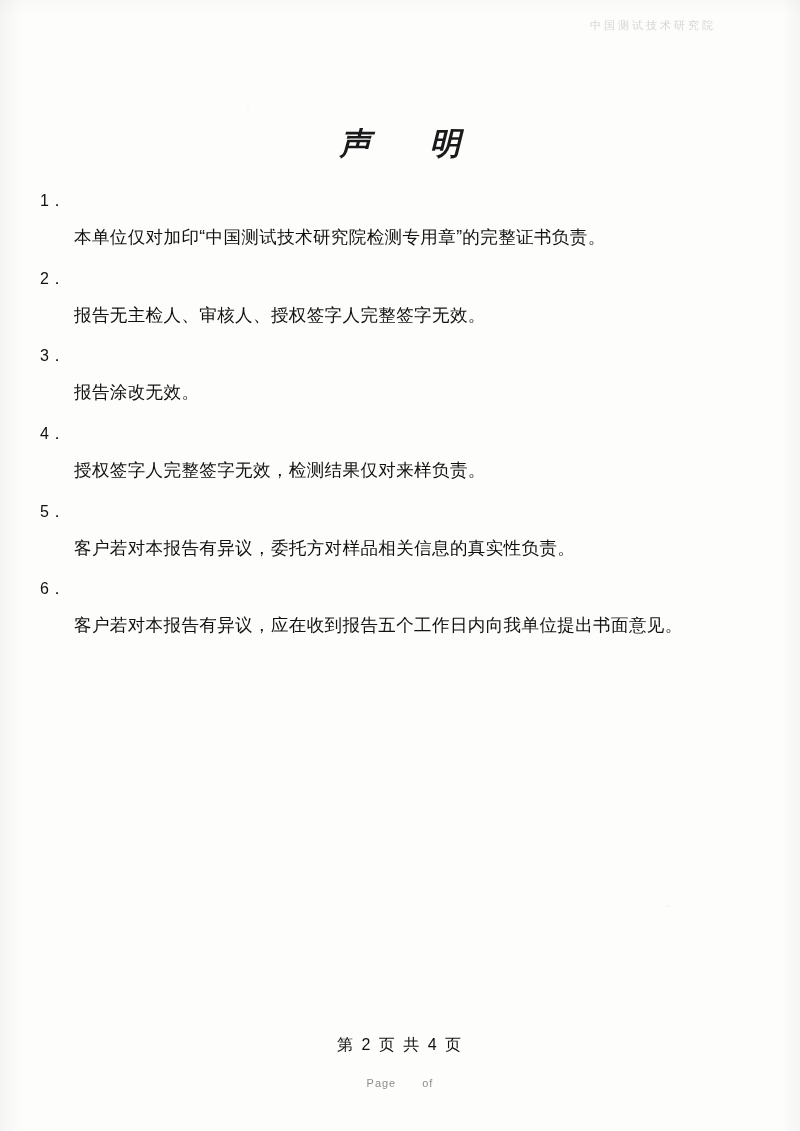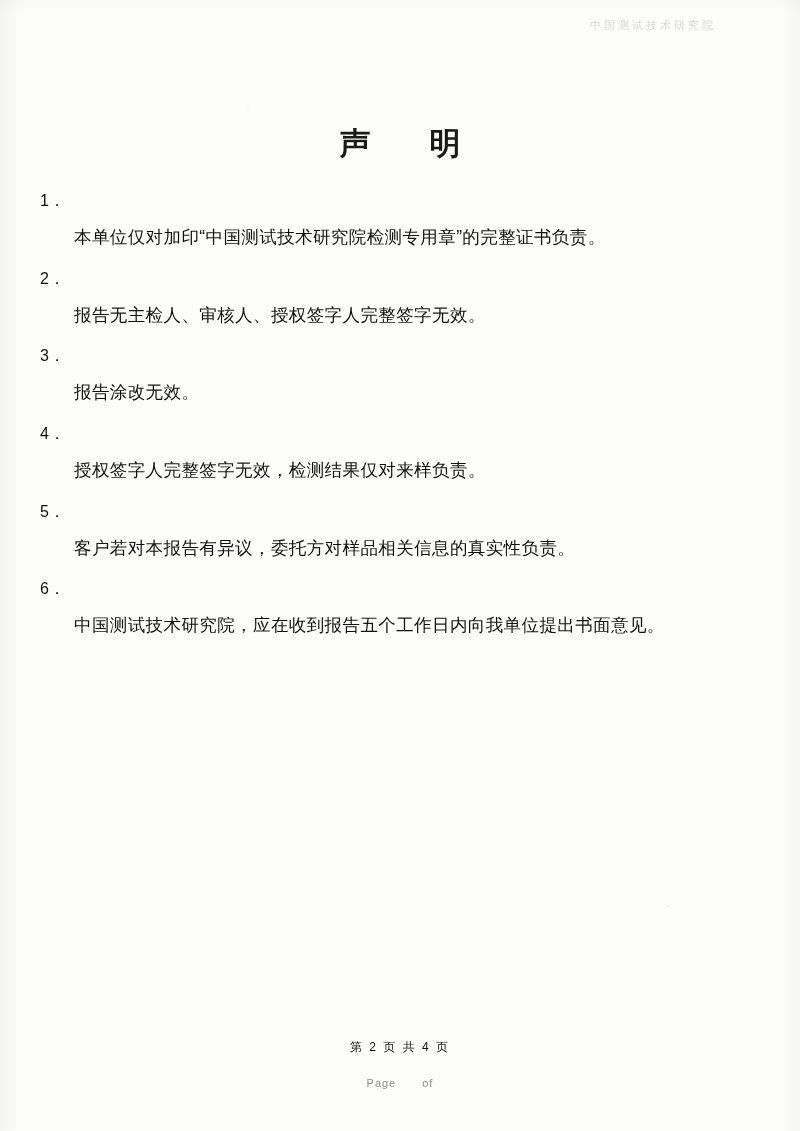--- a/index.html
+++ b/index.html
@@ -42,20 +42,21 @@
     position: absolute;
     top: 123px;
     left: 0;
     width: 100%;
     text-align: center;
     font-size: 31px;
     letter-spacing: 14px;
     font-weight: 600;
     color: #1a1a1a;
     text-indent: 14px;
+    font-style: italic;
   }
 
   .clause-list {
     position: absolute;
     top: 188px;
     left: 40px;
     width: 716px;
   }
 
   .clause {
@@ -84,21 +85,21 @@
 
   .footer {
     position: absolute;
     bottom: 42px;
     left: 0;
     width: 100%;
     text-align: center;
   }
 
   .footer-cn {
-    font-size: 12px;
+    font-size: 16px;
     letter-spacing: 2px;
     color: #111111;
   }
 
   .footer-en {
     margin-top: 21px;
     font-size: 11px;
     letter-spacing: 1px;
     color: #8d8d8d;
   }
@@ -145,21 +146,21 @@
       <span class="clause-text">授权签字人完整签字无效，检测结果仅对来样负责。</span>
     </div>
 
     <div class="clause">
       <span class="clause-num">5．</span>
       <span class="clause-text">客户若对本报告有异议，委托方对样品相关信息的真实性负责。</span>
     </div>
 
     <div class="clause">
       <span class="clause-num">6．</span>
-      <span class="clause-text">中国测试技术研究院，应在收到报告五个工作日内向我单位提出书面意见。</span>
+      <span class="clause-text">客户若对本报告有异议，应在收到报告五个工作日内向我单位提出书面意见。</span>
     </div>
 
   </div>
 
   <div class="footer">
     <div class="footer-cn">第 2 页 共 4 页</div>
     <div class="footer-en">
       <span>Page</span><span class="gap"></span><span>of</span>
     </div>
   </div>

